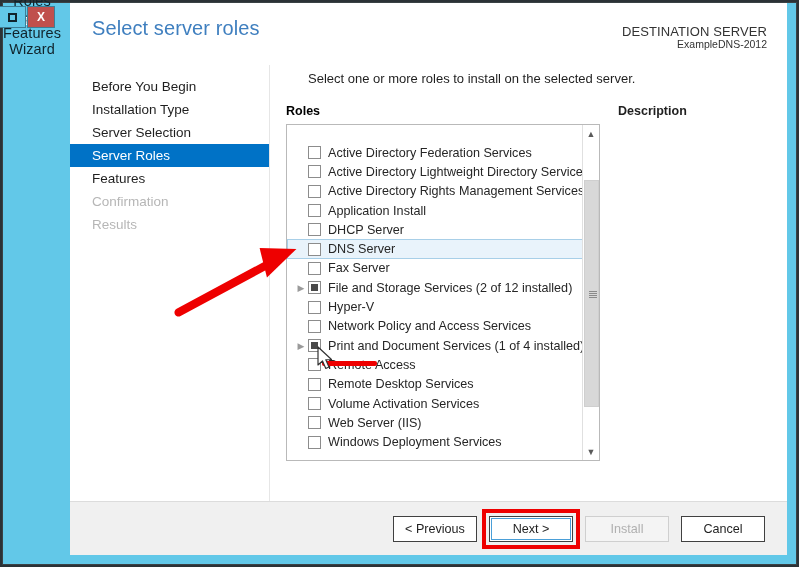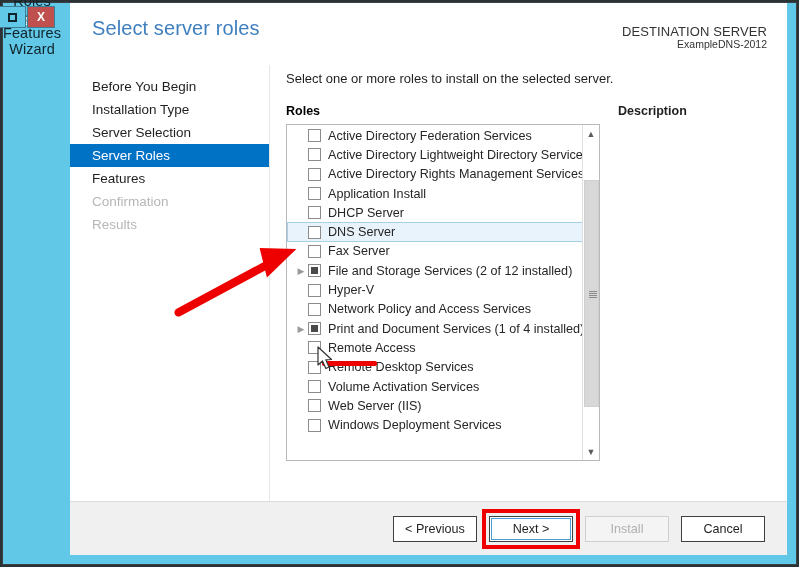--- a/index.html
+++ b/index.html
@@ -102,40 +102,41 @@
 
   
   #main {
     flex: 1 1 auto;
     padding: 6px 0 0 16px;
     display: flex; flex-direction: column;
   }
   #instruction {
     font-size: 13px; color: #1f1f1f;
     margin-bottom: 18px;
+    margin-left: 22px;
   }
   #cols { display: flex; flex: 1 1 auto; }
   #roles-col { flex: 0 0 314px; }
   #desc-col  { flex: 1 1 auto; padding-left: 18px; padding-top: 0px; }
 
   .col-head {
     font-size: 12.5px; font-weight: bold; color: #000000;
     margin-bottom: 6px;
   }
 
   
   #roles-box {
     position: relative;
     width: 314px; height: 337px;
     border: 1px solid #b9b9b9;
     background: #ffffff;
     overflow: hidden;
   }
   #roles-list {
-    position: absolute; left: 0; top: 1px;
+    position: absolute; left: 0; top: 18px;
     width: 296px;
   }
   .role-row {
     height: 19.3px;
     display: flex; align-items: center;
     padding-left: 6px;
     font-size: 12.6px; color: #262626;
     white-space: nowrap;
     cursor: default;
     border: 1px solid transparent;

